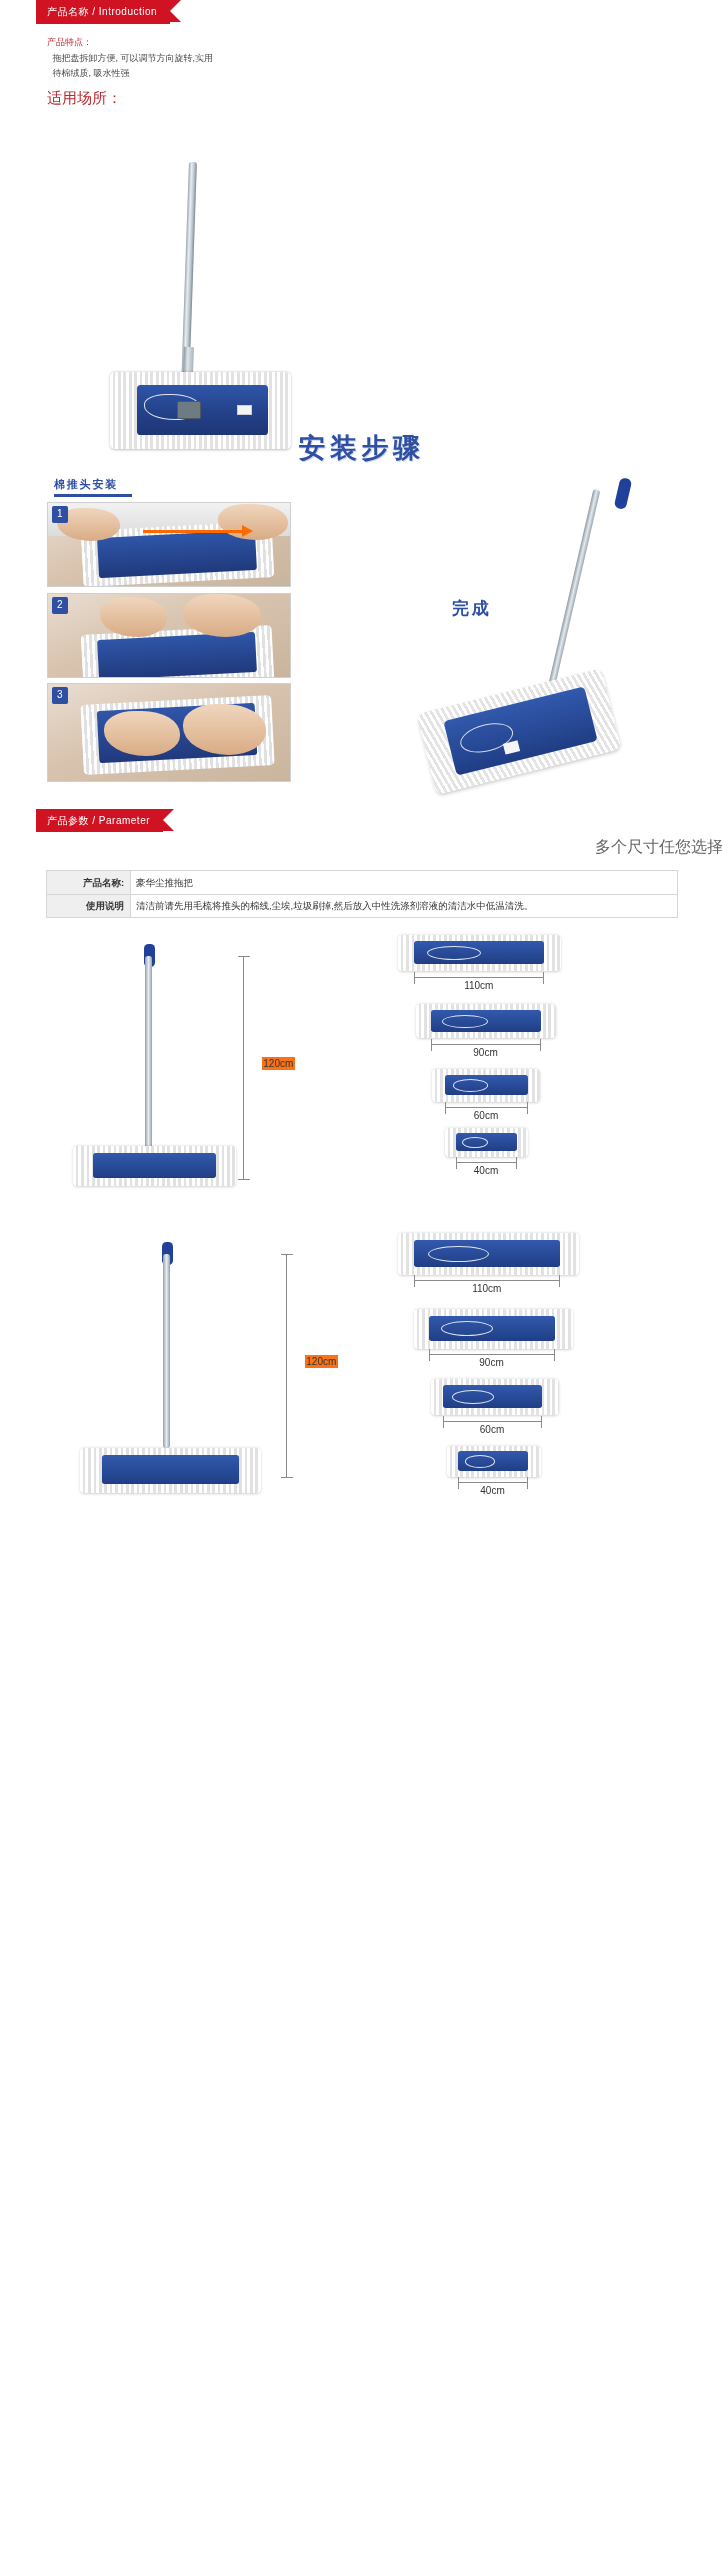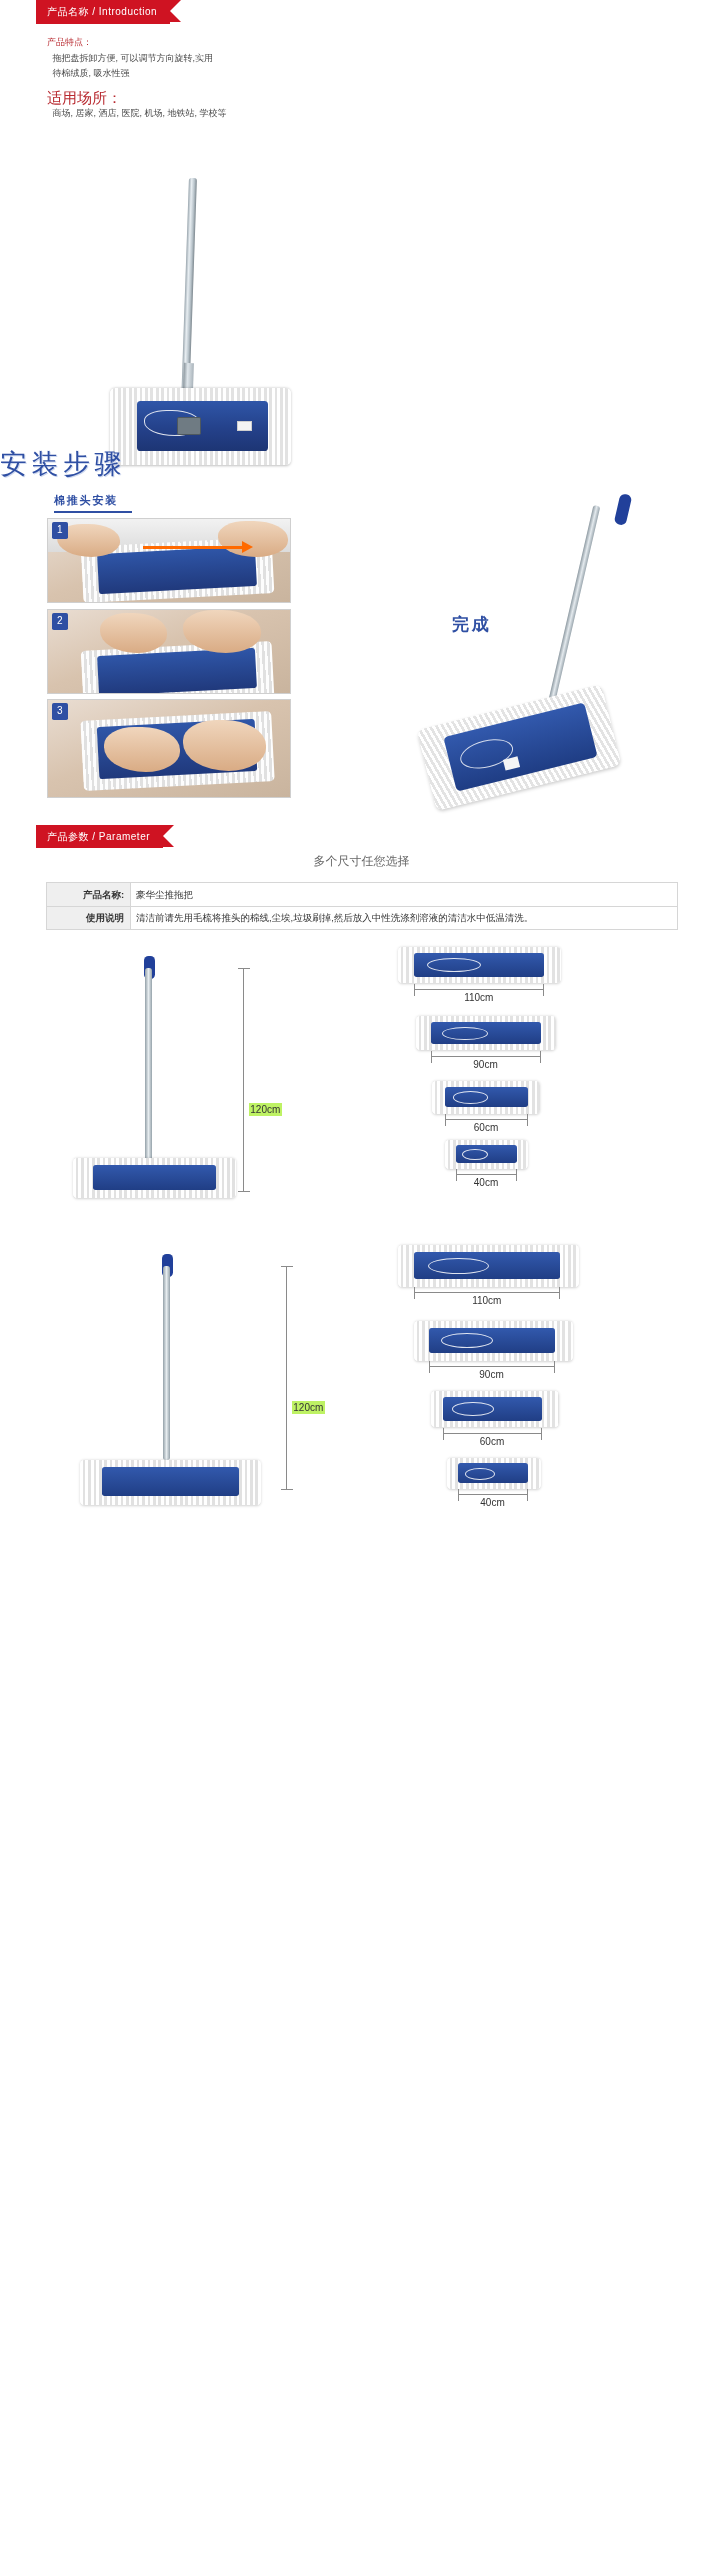--- a/index.html
+++ b/index.html
@@ -127,23 +127,24 @@
     border: 0.9px solid #cfcfcf;
   }
 
   
   .steps-wrap {
     position: relative;
     margin-top: 12.6px;
     height: 388px;
   }
   .steps-title {
+    text-align: center;
     color: #2f4fa3;
     font-size: 27px;
-    font-weight: normal;
+    font-weight: bold;
     letter-spacing: 4.5px;
     padding-top: 9px;
     text-shadow: 0.9px 0.9px 0 #cfd9ef;
   }
   .sub-title {
     position: absolute;
     left: 54px; top: 56px;
     color: #2f4fa3;
     font-size: 11px;
     font-weight: bold;
@@ -287,22 +288,22 @@
   
   .param-title {
     text-align: center;
     font-size: 18px;
     font-weight: bold;
     color: #333;
     margin-top: 20px;
     letter-spacing: 1.8px;
   }
   .param-sub {
-    text-align: center;
-    font-size: 12px;
+    text-align: right;
+    font-size: 16px;
     color: #666;
     margin-top: 4.5px;
   }
   table.param {
     width: 632px;
     margin: 12.6px auto 0 auto;
     border-collapse: collapse;
     font-size: 9.5px;
     color: #333;
   }
@@ -375,27 +376,26 @@
     content: "";
     position: absolute;
     left: -5.4px;
     width: 11.7px;
     border-top: 0.9px solid #8a8a8a;
   }
   .dim-v:before { top: 0; }
   .dim-v:after  { bottom: 0; }
   .dim-v span {
     position: absolute;
-    left: 5px; top: 101px;
+    left: 18px; top: 101px;
     font-size: 10px;
     color: #333;
-    background: #bef264;
+    background: #f97316;
     padding: 0.9px 1.8px;
     white-space: nowrap;
-    margin-top: 34px;
   }
 
   .headrow {
     position: absolute;
   }
   .headrow .hw {
     position: absolute;
     left: 0; top: 0;
     background: repeating-linear-gradient(90deg,#ffffff 0 2.7px,#e2e2e2 2.7px 5.4px);
     border-radius: 4.5px;
@@ -447,21 +447,20 @@
   <div class="ribbon">
     <div class="bar">产品名称 / Introduction</div>
     <div class="tail"></div>
   </div>
 
   <div class="intro">
     <div class="h">产品特点：</div>
     <p>拖把盘拆卸方便, 可以调节方向旋转,实用</p>
     <p>待棉绒质, 吸水性强</p>
     <div class="h2">适用场所：</div>
-    <p>商场, 居家, 酒店, 医院, 机场, 地铁站, 学校等</p>
   </div>
 
   <div class="hero">
     <div class="pole"></div>
     <div class="pole2"></div>
     <div class="fringe"></div>
     <div class="blue"></div>
     <div class="clip"></div>
     <div class="tag"></div>
   </div>

